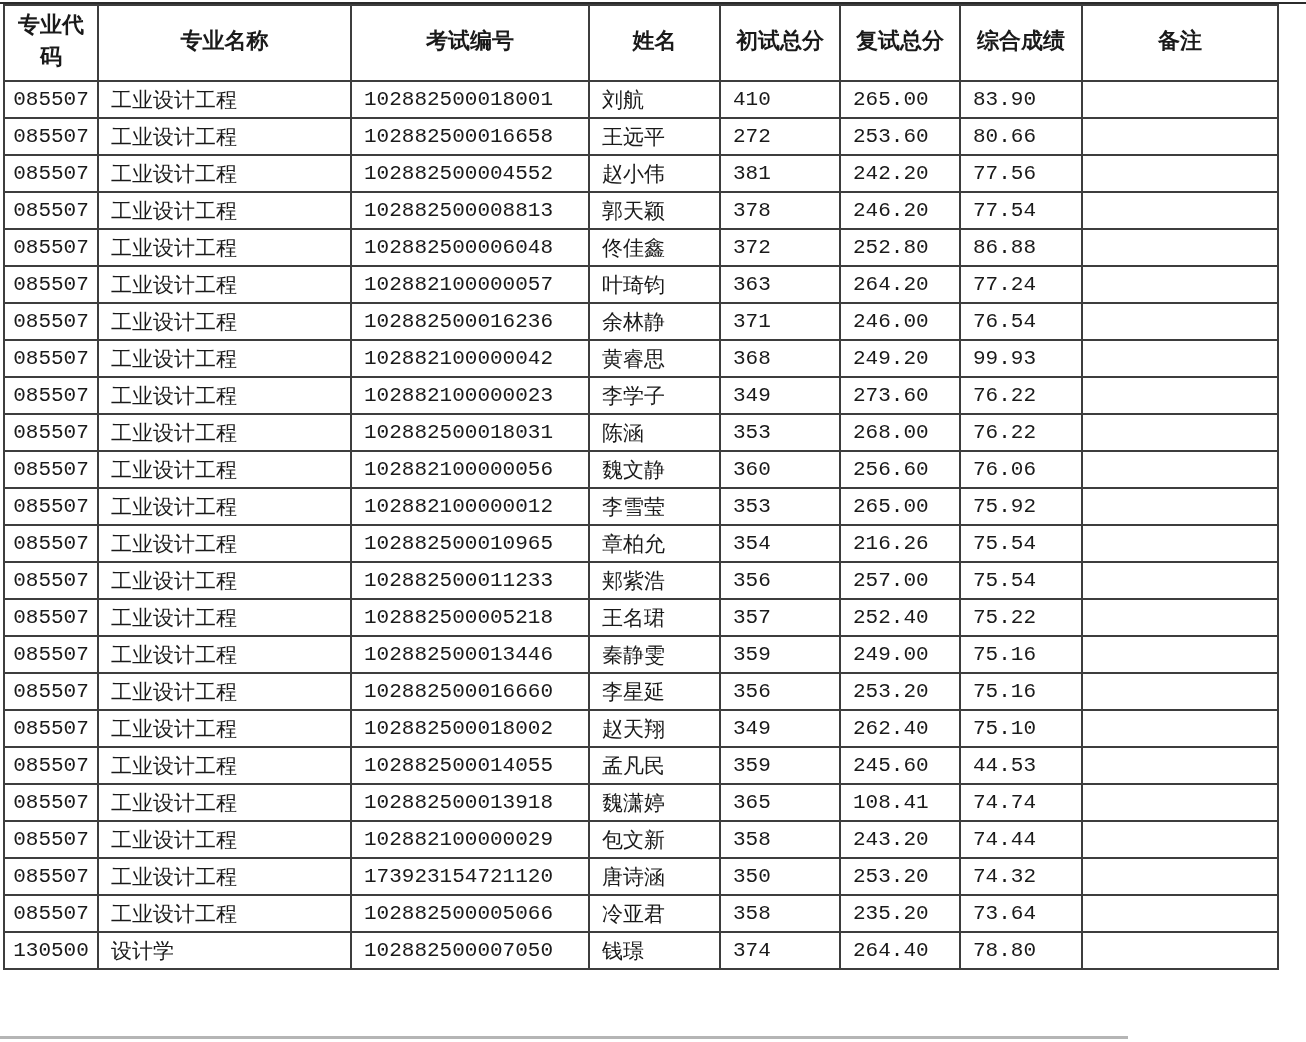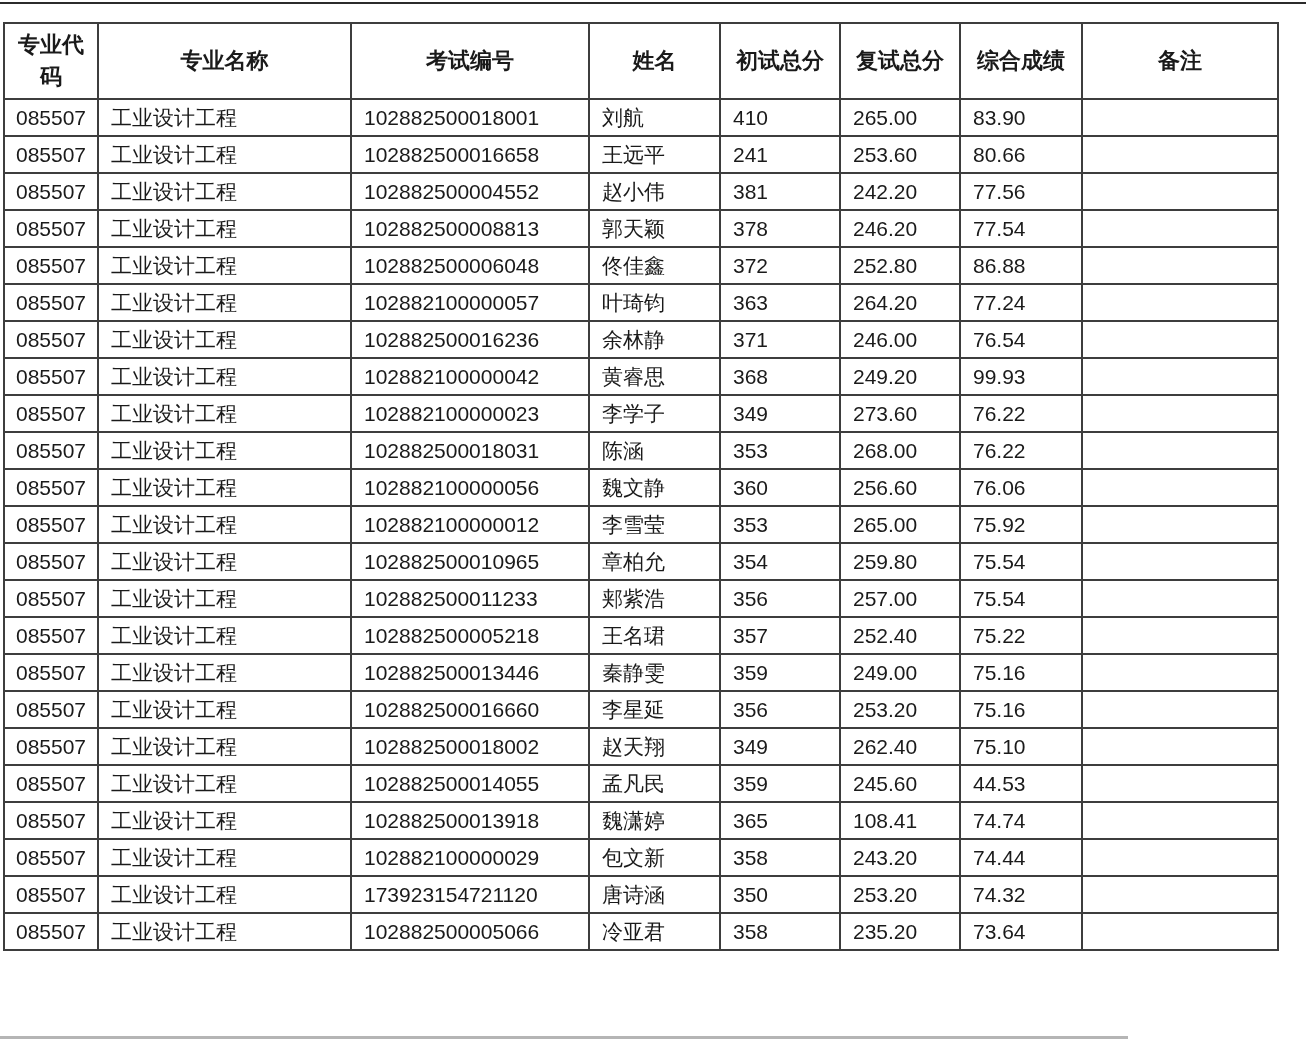--- a/index.html
+++ b/index.html
@@ -26,25 +26,26 @@
   .bottom-rule {
     position: absolute;
     top: 1036px;
     left: 0;
     width: 1128px;
     height: 3px;
     background: #b5b5b5;
   }
   table.results {
     position: absolute;
-    top: 22px;
+    top: 4px;
     left: 3px;
     width: 1274px;
     border-collapse: collapse;
     table-layout: fixed;
+    font-family: Liberation Mono, monospace;
   }
   table.results th,
   table.results td {
     border: 2px solid #3d3d3d;
     overflow: hidden;
     white-space: nowrap;
   }
   table.results th {
     height: 74px;
     font-size: 22px;
@@ -110,21 +111,21 @@
         <td>410</td>
         <td>265.00</td>
         <td>83.90</td>
         <td></td>
       </tr>
       <tr>
         <td class="center">085507</td>
         <td>工业设计工程</td>
         <td>102882500016658</td>
         <td>王远平</td>
-        <td>241</td>
+        <td>272</td>
         <td>253.60</td>
         <td>80.66</td>
         <td></td>
       </tr>
       <tr>
         <td class="center">085507</td>
         <td>工业设计工程</td>
         <td>102882500004552</td>
         <td>赵小伟</td>
         <td>381</td>
@@ -221,21 +222,21 @@
         <td>265.00</td>
         <td>75.92</td>
         <td></td>
       </tr>
       <tr>
         <td class="center">085507</td>
         <td>工业设计工程</td>
         <td>102882500010965</td>
         <td>章柏允</td>
         <td>354</td>
-        <td>259.80</td>
+        <td>216.26</td>
         <td>75.54</td>
         <td></td>
       </tr>
       <tr>
         <td class="center">085507</td>
         <td>工业设计工程</td>
         <td>102882500011233</td>
         <td>郏紫浩</td>
         <td>356</td>
         <td>257.00</td>
@@ -323,18 +324,28 @@
         <td></td>
       </tr>
       <tr>
         <td class="center">085507</td>
         <td>工业设计工程</td>
         <td>102882500005066</td>
         <td>冷亚君</td>
         <td>358</td>
         <td>235.20</td>
         <td>73.64</td>
+        <td></td>
+      </tr>
+      <tr>
+        <td class="center">130500</td>
+        <td>设计学</td>
+        <td>102882500007050</td>
+        <td>钱璟</td>
+        <td>374</td>
+        <td>264.40</td>
+        <td>78.80</td>
         <td></td>
       </tr>
     </tbody>
 </table>
 
 <div class="bottom-rule"></div>
 
 </body></html>

